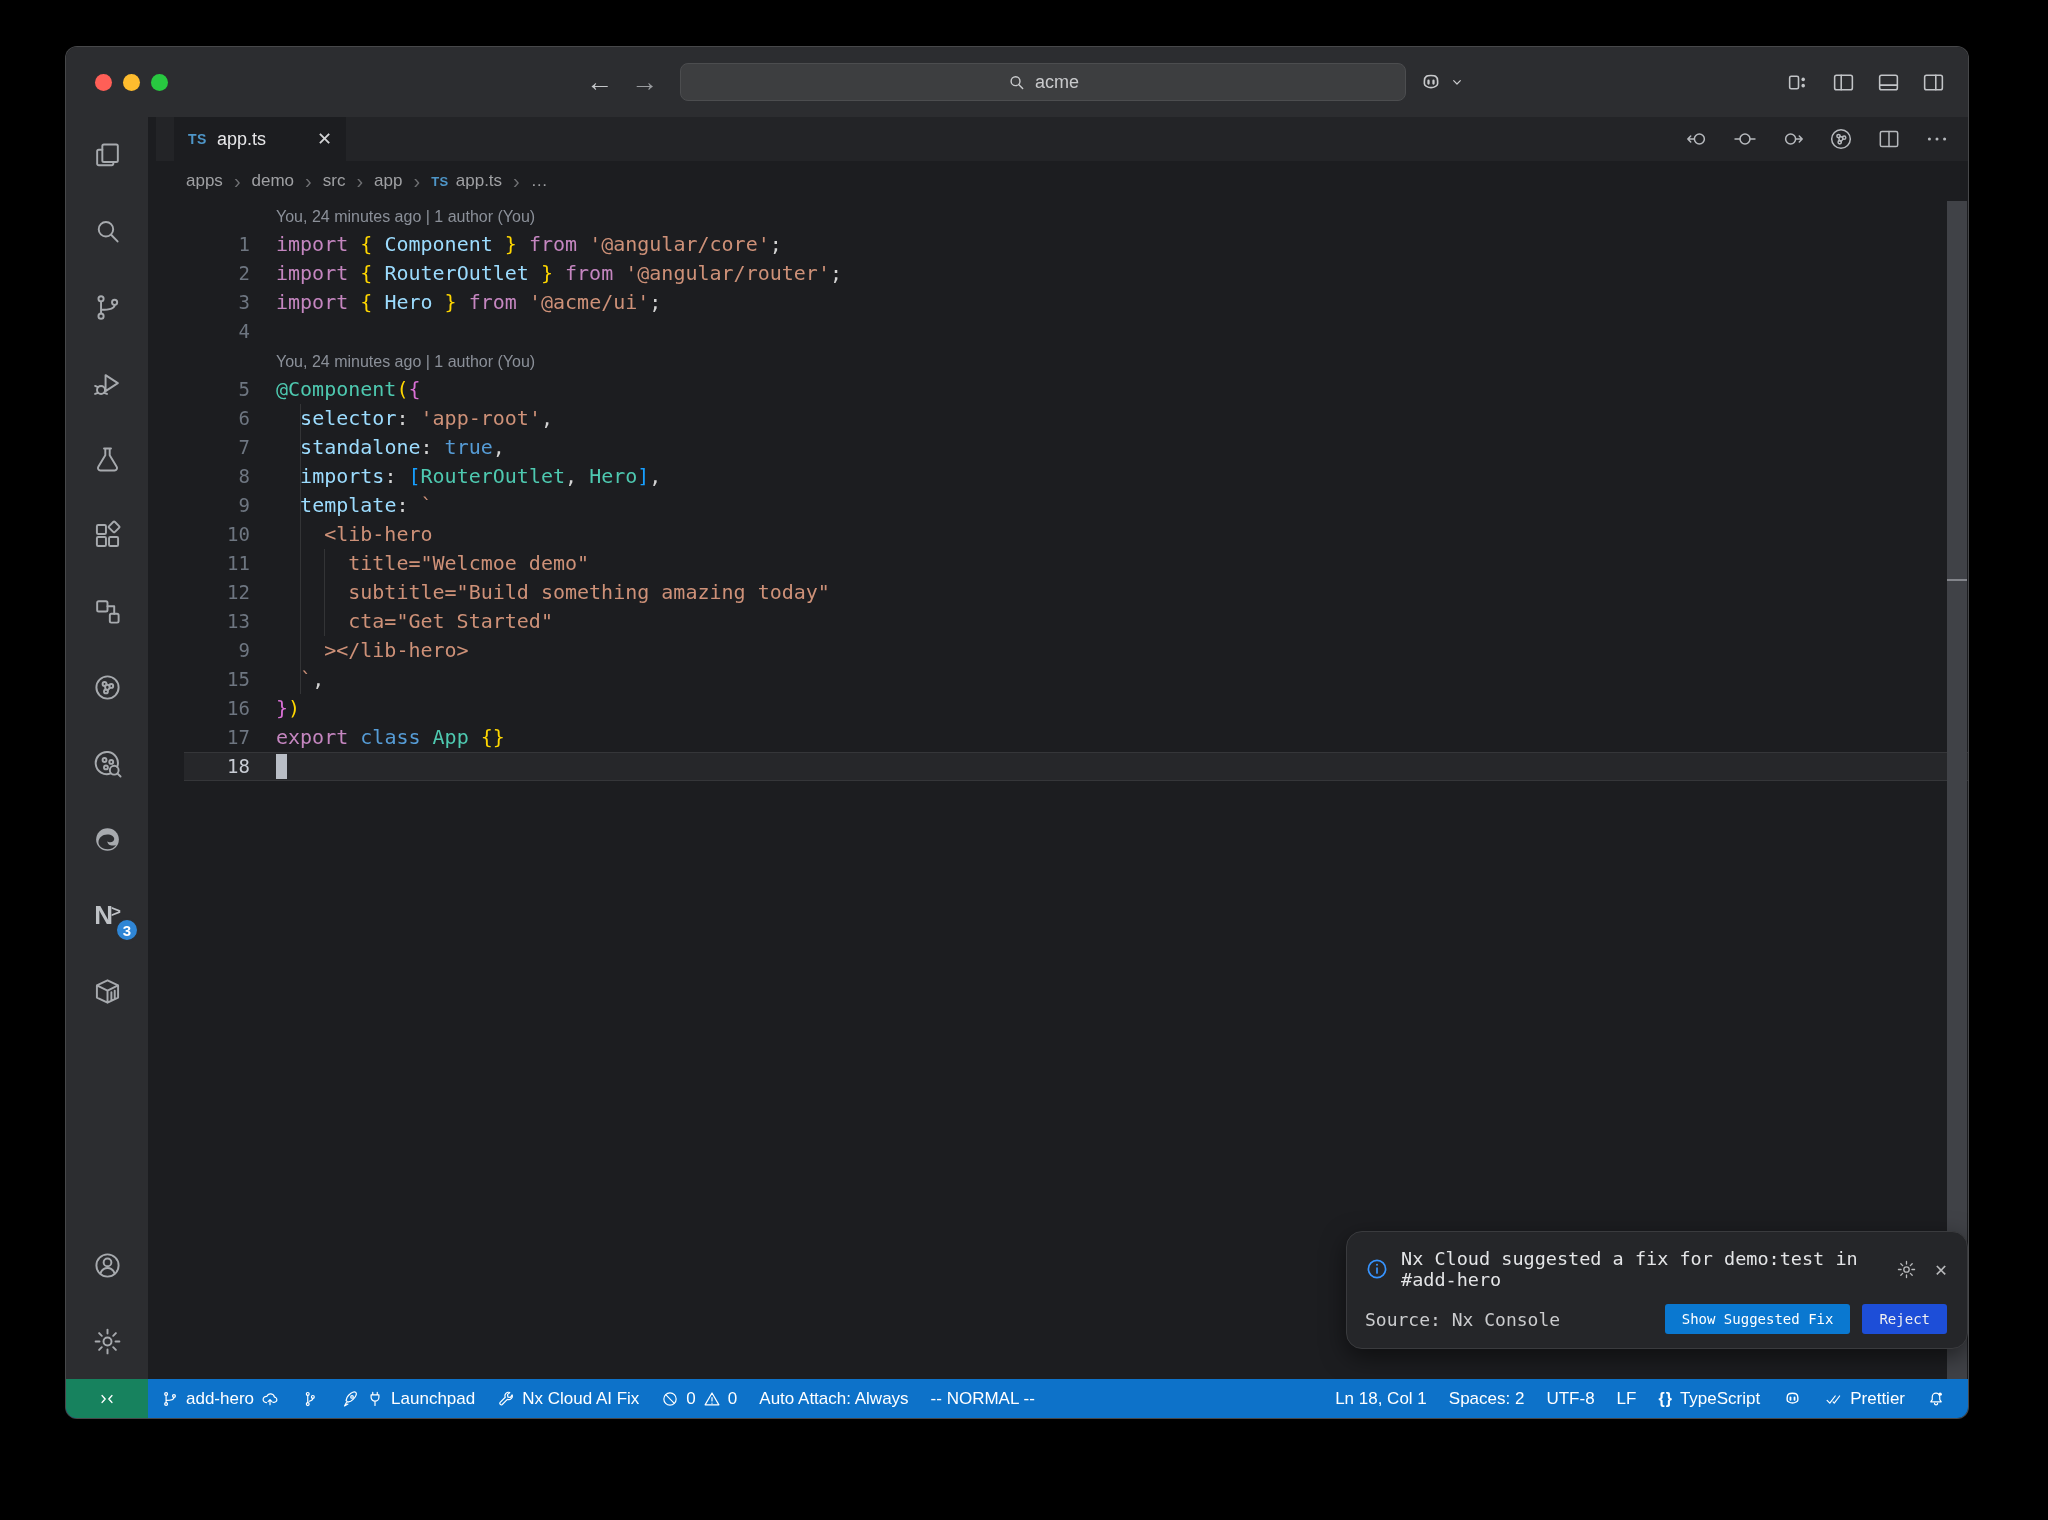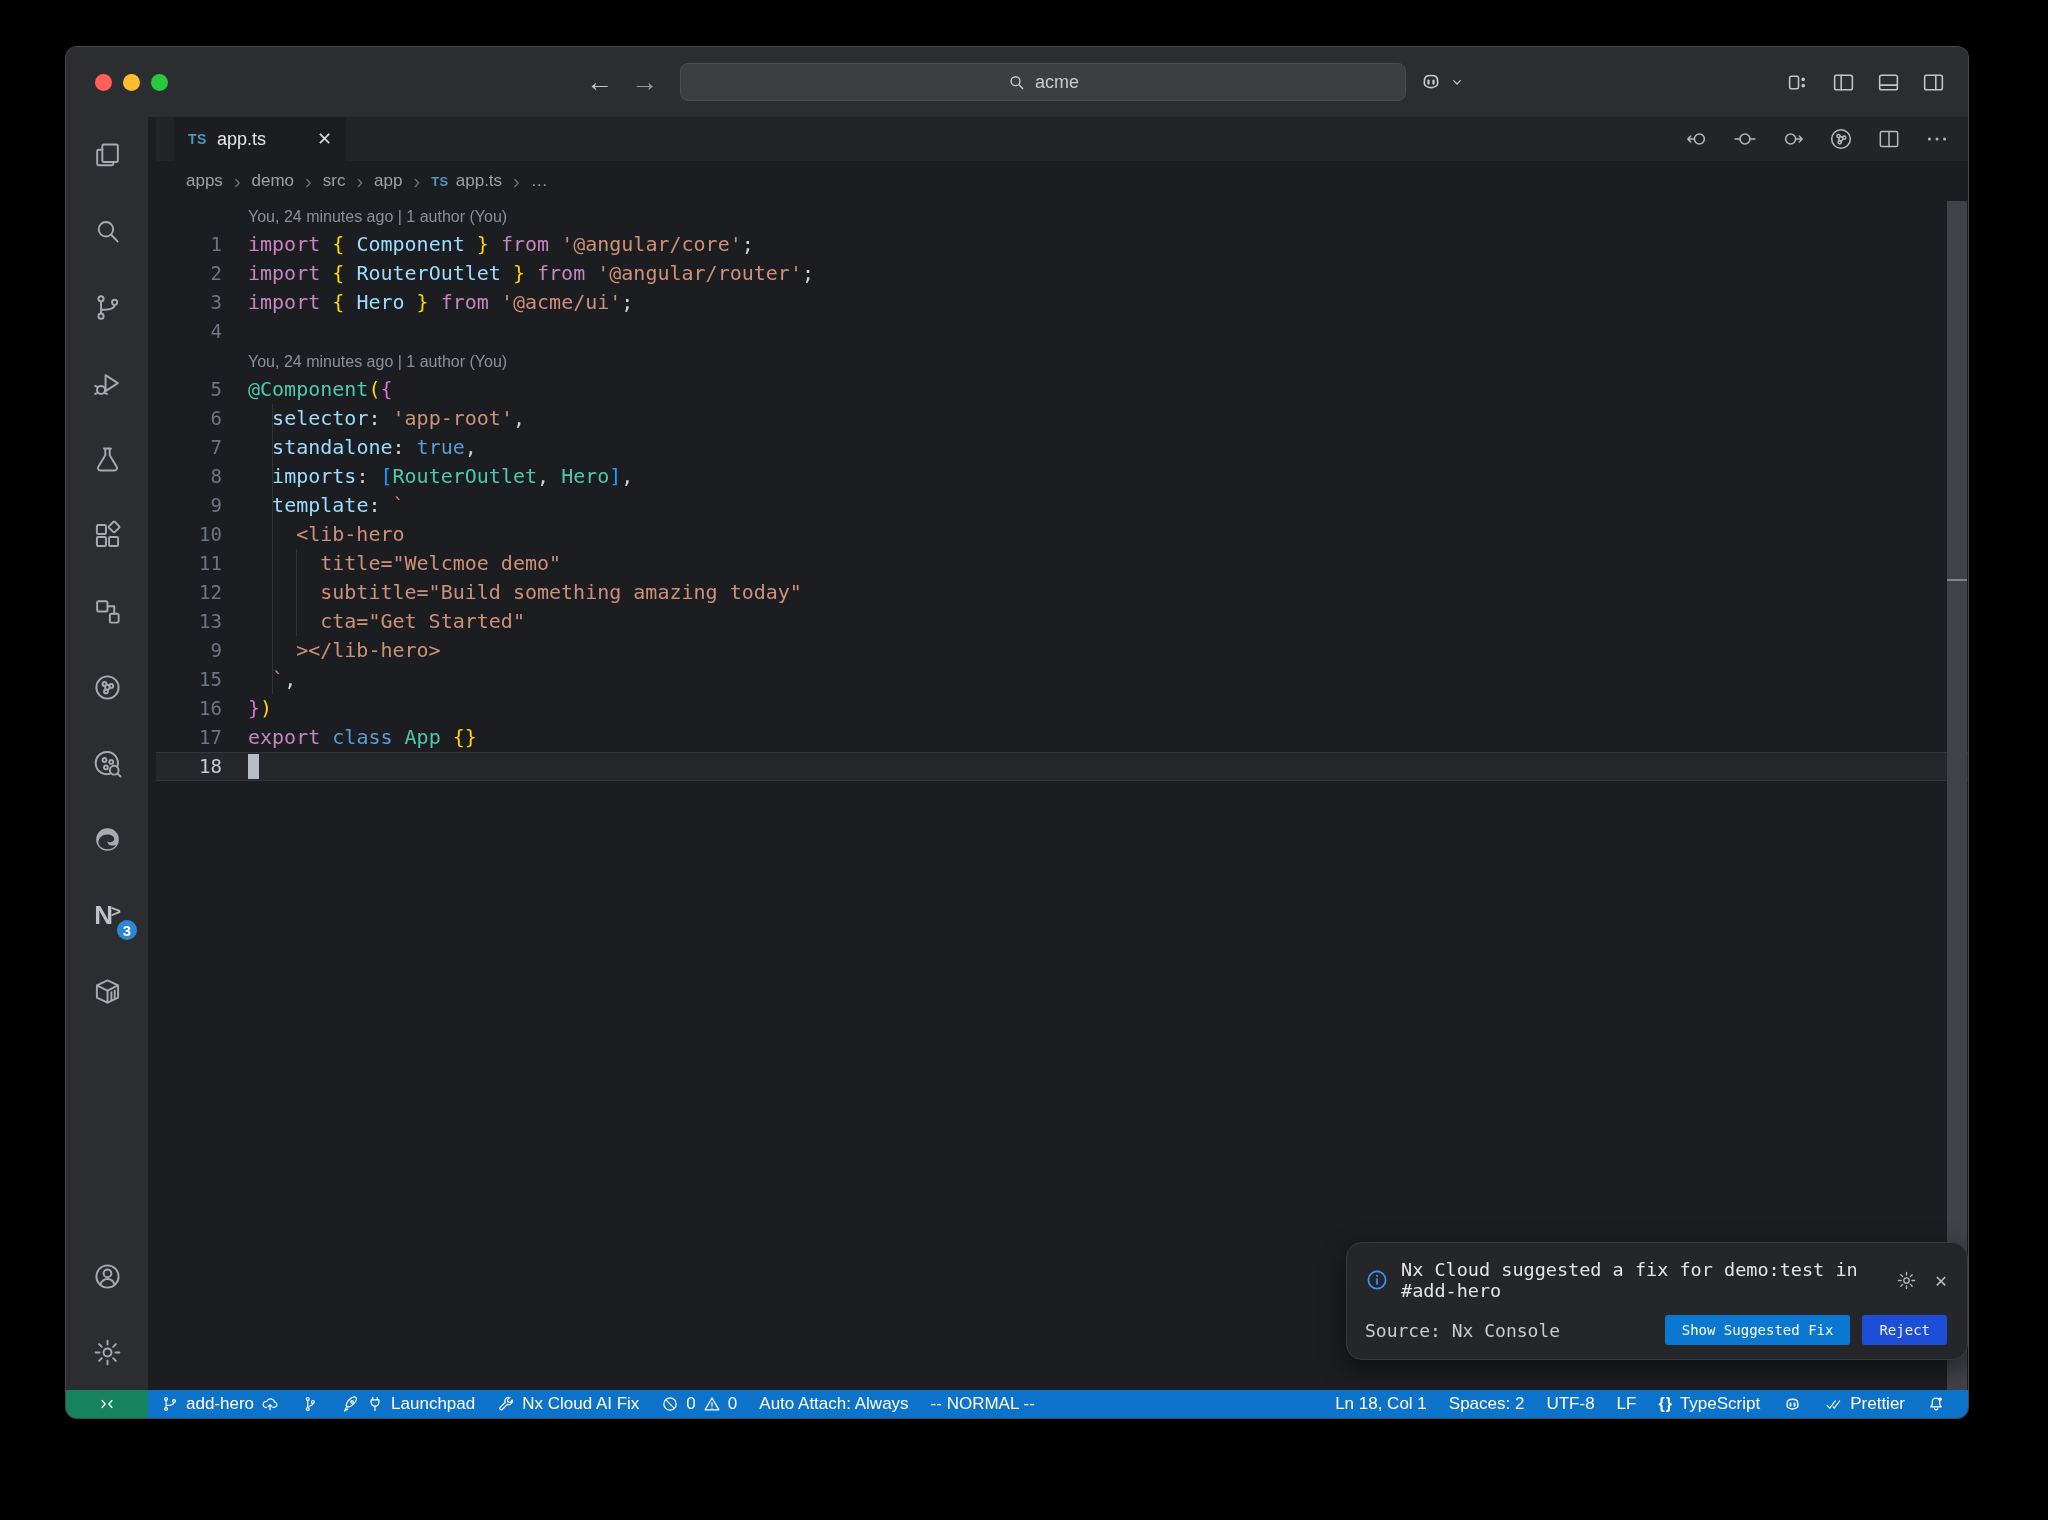--- a/index.html
+++ b/index.html
@@ -51,21 +51,21 @@
   .editor-actions span { display:flex; }
 
   
   .breadcrumbs { height:40px; flex:none; display:flex; align-items:center; padding-left:30px; gap:11px;
                  color:#9fa0a3; font-size:17px; }
   .bc-sep { color:#6f7073; font-size:20px; }
   .bc-item { display:flex; align-items:center; gap:7px; }
 
   
   .editor { flex:1; position:relative; overflow:hidden;
-            font-family:"DejaVu Sans Mono", monospace; font-size:20px; }
+            font-family:"DejaVu Sans Mono", monospace; font-size:20px;margin-left:28px; }
   .code-row { display:flex; height:29px; line-height:29px; white-space:pre; }
   .gutter { width:92px; flex:none; text-align:right; padding-right:26px;
             color:#6e7681; font-size:19px; }
   .content { position:relative; flex:1; }
   .blame-text { font-family:"Liberation Sans", sans-serif; font-size:16px; color:#8b9099; }
   .active-line { background:rgba(230,235,245,0.05);
                  box-shadow:inset 0 1px 0 rgba(255,255,255,.07), inset 0 -1px 0 rgba(255,255,255,.07); }
   .active-line .gutter { color:#c8ccd4; }
   .cursor-block { position:absolute; left:0; top:2px; width:11px; height:25px; background:#b9bec6; }
   .guide { position:absolute; top:0; bottom:0; width:1px; background:rgba(255,255,255,0.10); }
@@ -89,21 +89,21 @@
   .notif-icons span { display:flex; }
   .notif-row2 { display:flex; align-items:center; }
   .notif-source { color:#cbccce; font-size:18px; }
   .notif-buttons { margin-left:auto; display:flex; gap:12px; }
   .btn { font-size:14px; border:none; padding:7px 17px; border-radius:3px; font-family:inherit; }
   .btn-primary { background:#0a78d0; color:#fff; }
   .btn-secondary { background:#1d4ed8; color:#f0f0f0; }
   .info-icon { color:#3794FF; display:flex; }
 
   
-  .statusbar { height:28px; flex:none; background:#0d72c9; display:flex; align-items:center;
+  .statusbar { height:39px; flex:none; background:#0d72c9; display:flex; align-items:center;
                color:#fff; font-size:17px; }
   .sb-remote { width:82px; height:100%; flex:none; background:#17825e; display:flex;
                align-items:center; justify-content:center; }
   .sb-left { display:flex; align-items:center; height:100%; padding-left:2px; }
   .sb-right { margin-left:auto; display:flex; align-items:center; height:100%; padding-right:12px; }
   .sb-item { display:flex; align-items:center; gap:7px; padding:0 11px; height:100%; }
   .sb-item svg { flex:none; }
   .sb-braces { font-weight:700; font-size:16px; letter-spacing:1px; }
 </style>
 </head>

